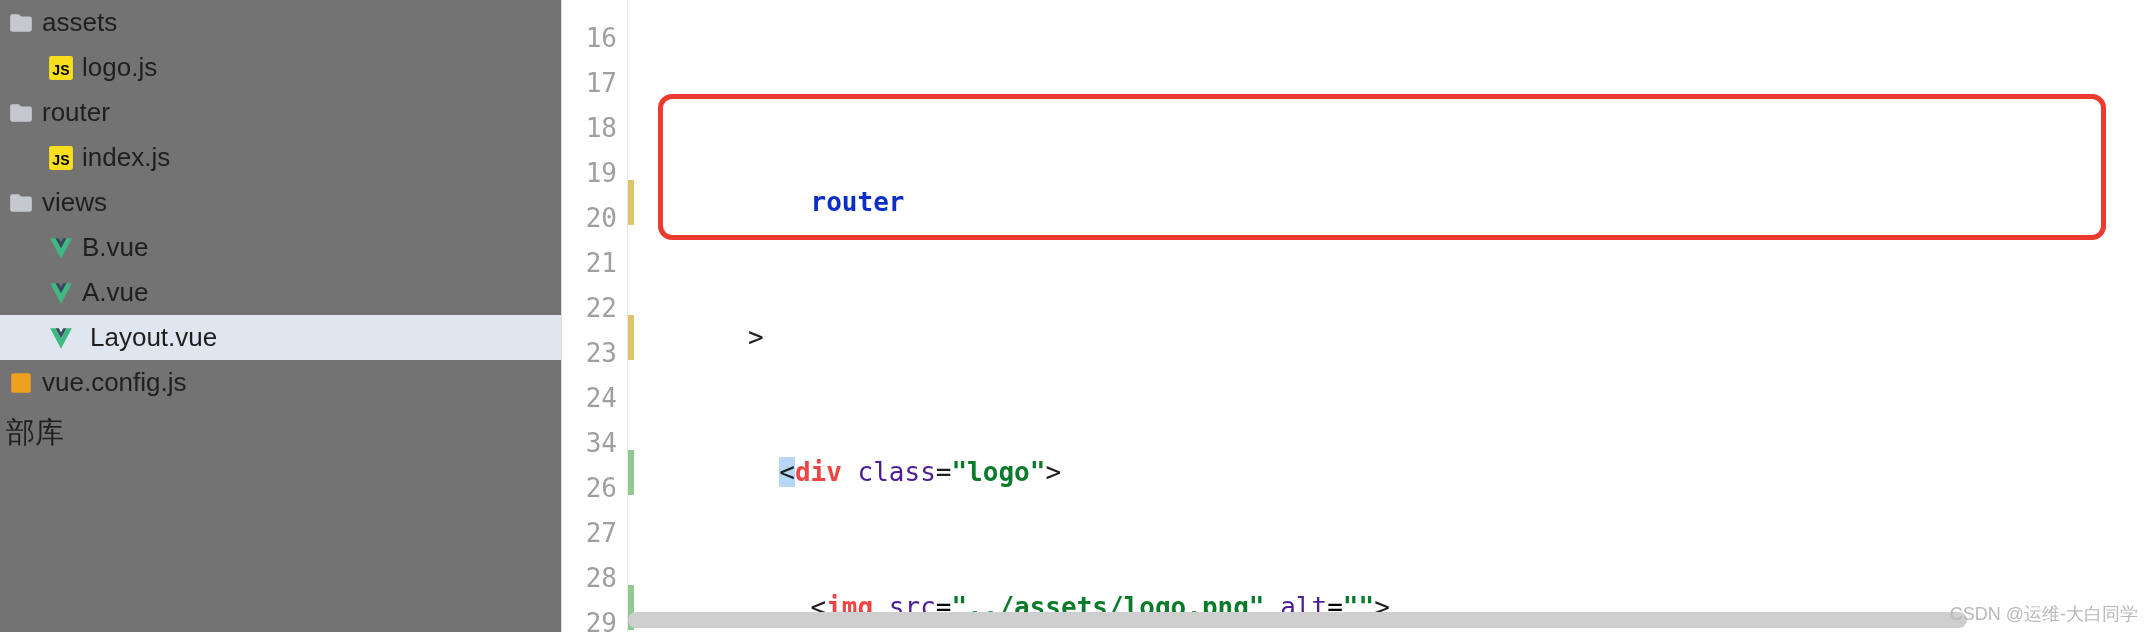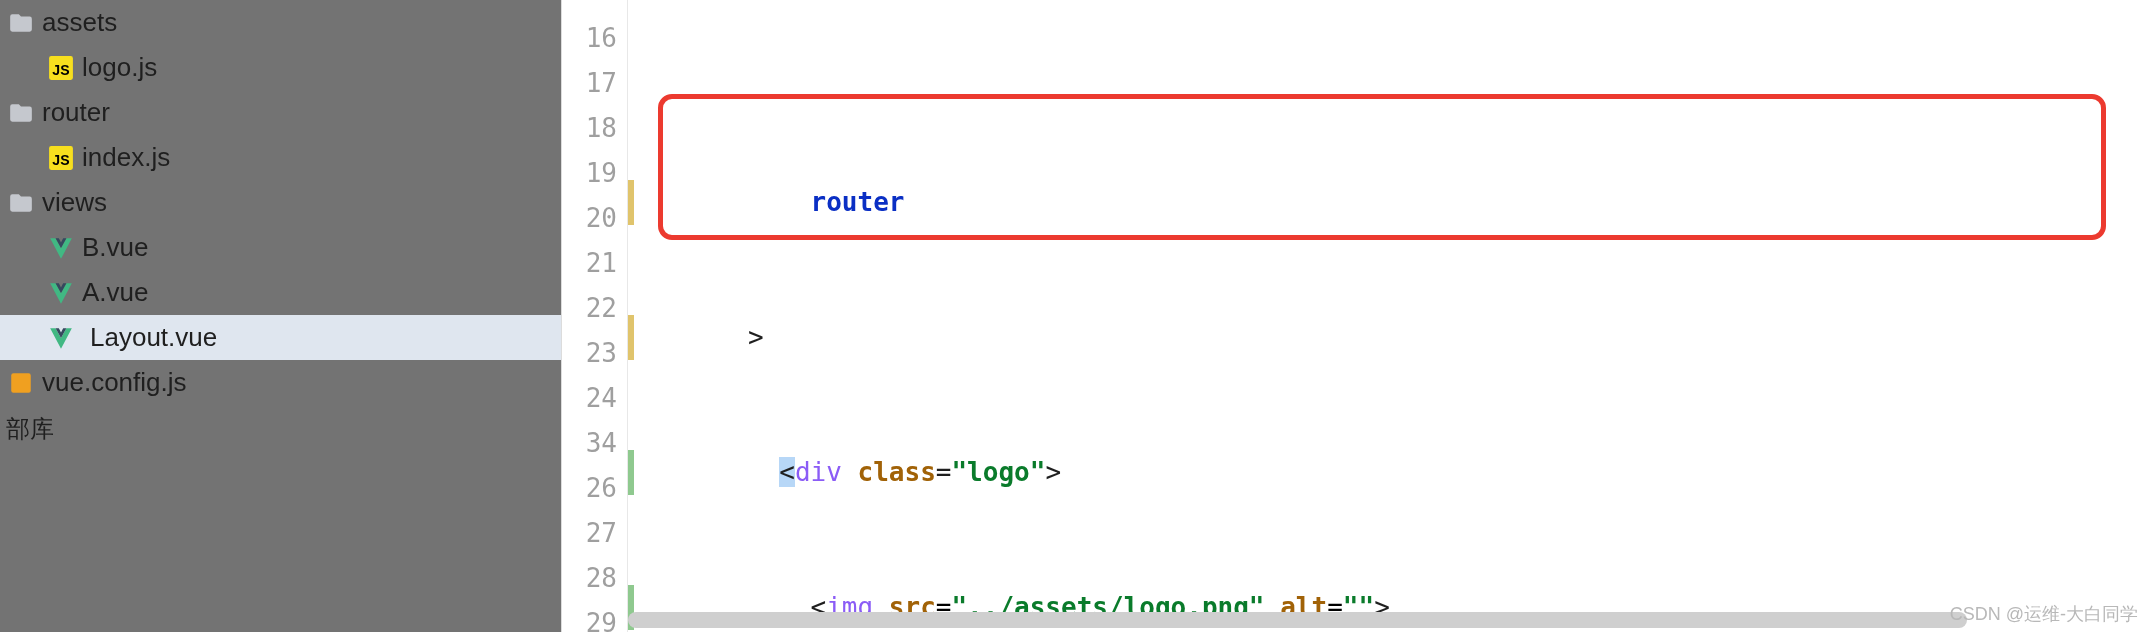--- a/index.html
+++ b/index.html
@@ -7,37 +7,37 @@
   .root { display: flex; width: 100%; height: 100%; }
 
   
   .sidebar { width: 562px; height: 100%; border-right: 1px solid #dcdcdc; background: #737373; font-size: 26px; color: #1f1f1f; user-select: none; overflow: hidden; }
   .tree-row { display: flex; align-items: center; height: 45px; padding-left: 8px; white-space: nowrap; cursor: pointer; }
   .tree-row.selected { background: #dfe6ef; gap: 8px; }
   .tree-row .icon { width: 26px; height: 26px; display: inline-flex; align-items: center; justify-content: center; margin-right: 8px; flex: 0 0 26px; }
   .label { color: #1f1f1f; }
   .indent-0 { padding-left: 8px; }
   .indent-1 { padding-left: 48px; }
-  .panel-item { font-size: 24px; padding: 8px 6px; color: #1f1f1f; }
+  .panel-item { font-size: 29px; padding: 8px 6px; color: #1f1f1f; }
 
   
   .editor-wrap { flex: 1; display: flex; position: relative; overflow: hidden; background: #ffffff; }
   .gutter { width: 66px; background: #ffffff; font-family: "Menlo","Consolas",monospace; font-size: 26px; color: #9f9f9f; text-align: right; padding-top: 16px; border-right: 1px solid #e8e8e8; }
   .gutter div { height: 45px; line-height: 45px; padding-right: 10px; }
   .code { flex: 1; font-family: "Menlo","Consolas",monospace; font-size: 26px; position: relative; white-space: pre; overflow: hidden; }
   .code-line { height: 45px; line-height: 45px; padding-left: 12px; position: relative; }
   .code-line .vcs { position: absolute; left: 0; top: 0; width: 6px; height: 100%; }
   .vcs.yellow { background: #e0c46c; }
   .vcs.green { background: #8fc98f; }
   .code-line .txt { padding-left: 14px; display: inline-block; }
 
   
   .c-punc { color: #1f1f1f; }
-  .c-tag { color: #8b5cf6; font-weight: 400; }
-  .c-attr { color: #a16207; font-weight: 700; }
+  .c-tag { color: #ef4444; font-weight: 700; }
+  .c-attr { color: #4c1d95; font-weight: 400; }
   .c-str { color: #0a7b2b; font-weight: 700; }
   .c-kw { color: #0a2fc4; font-weight: 700; }
 
   .highlight-box { position: absolute; border: 5px solid #ec3a2f; border-radius: 14px; pointer-events: none; left: 30px; top: 94px; width: 1448px; height: 146px; z-index: 5; }
   .hscrollbar { position: absolute; left: 0; right: 0; bottom: 4px; height: 16px; background: transparent; }
   .hscroll-thumb { position: absolute; left: 0; width: 88%; height: 100%; background: #cfcfcf; border-radius: 8px; }
 
   
   .folder-svg, .js-svg, .vue-svg, .cfg-svg { width: 26px; height: 26px; }
   .watermark { position: absolute; right: 12px; bottom: 6px; font-size: 18px; color: #b8b8b8; font-family: Arial, sans-serif; z-index: 2; }

